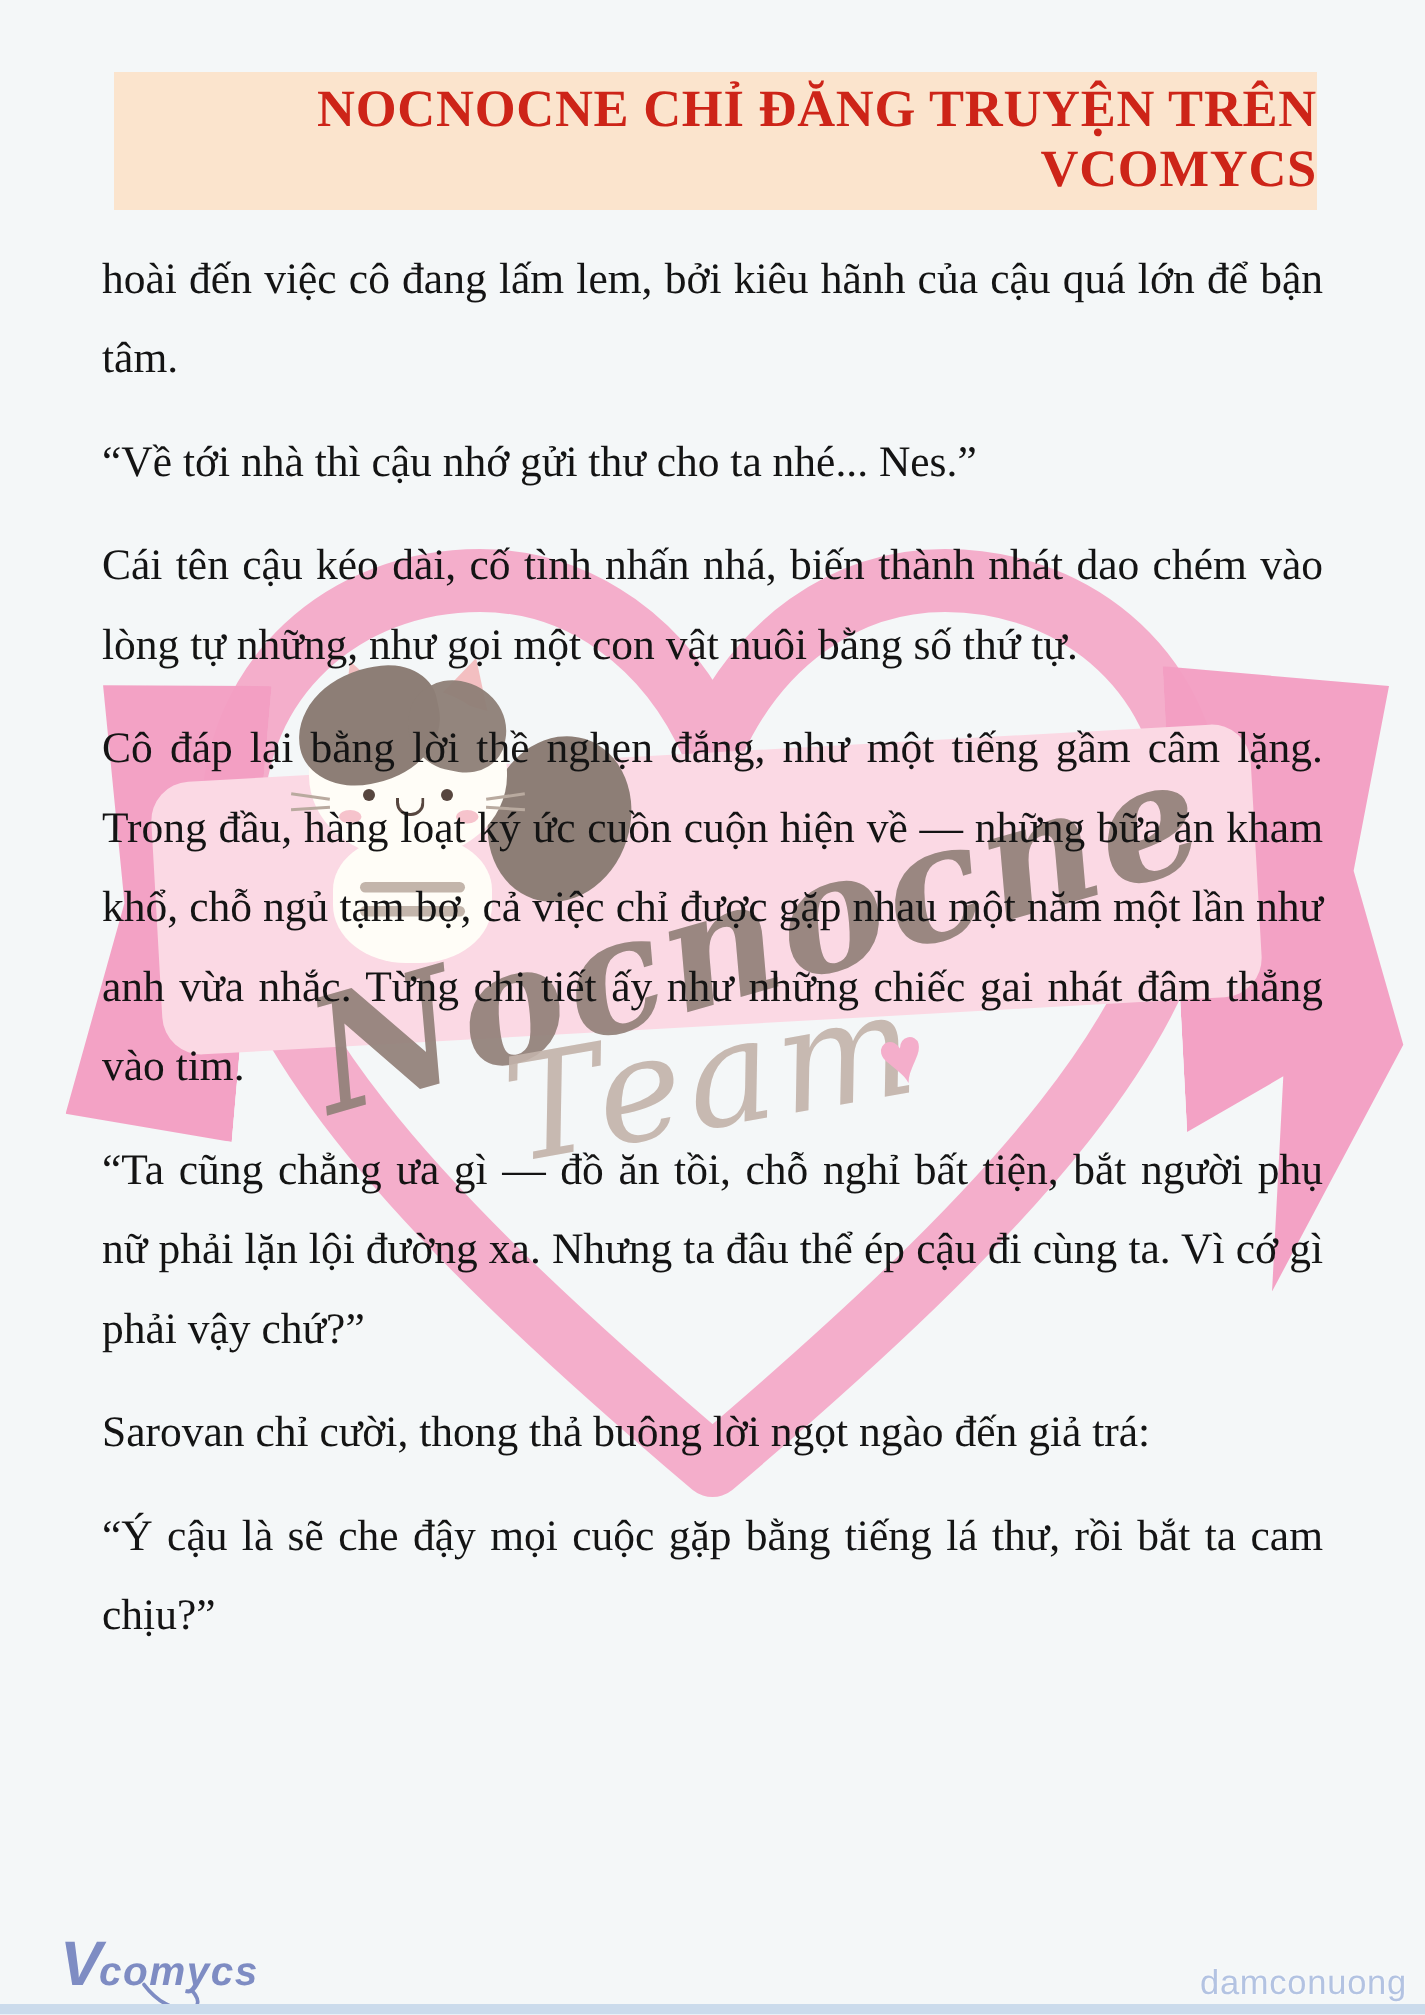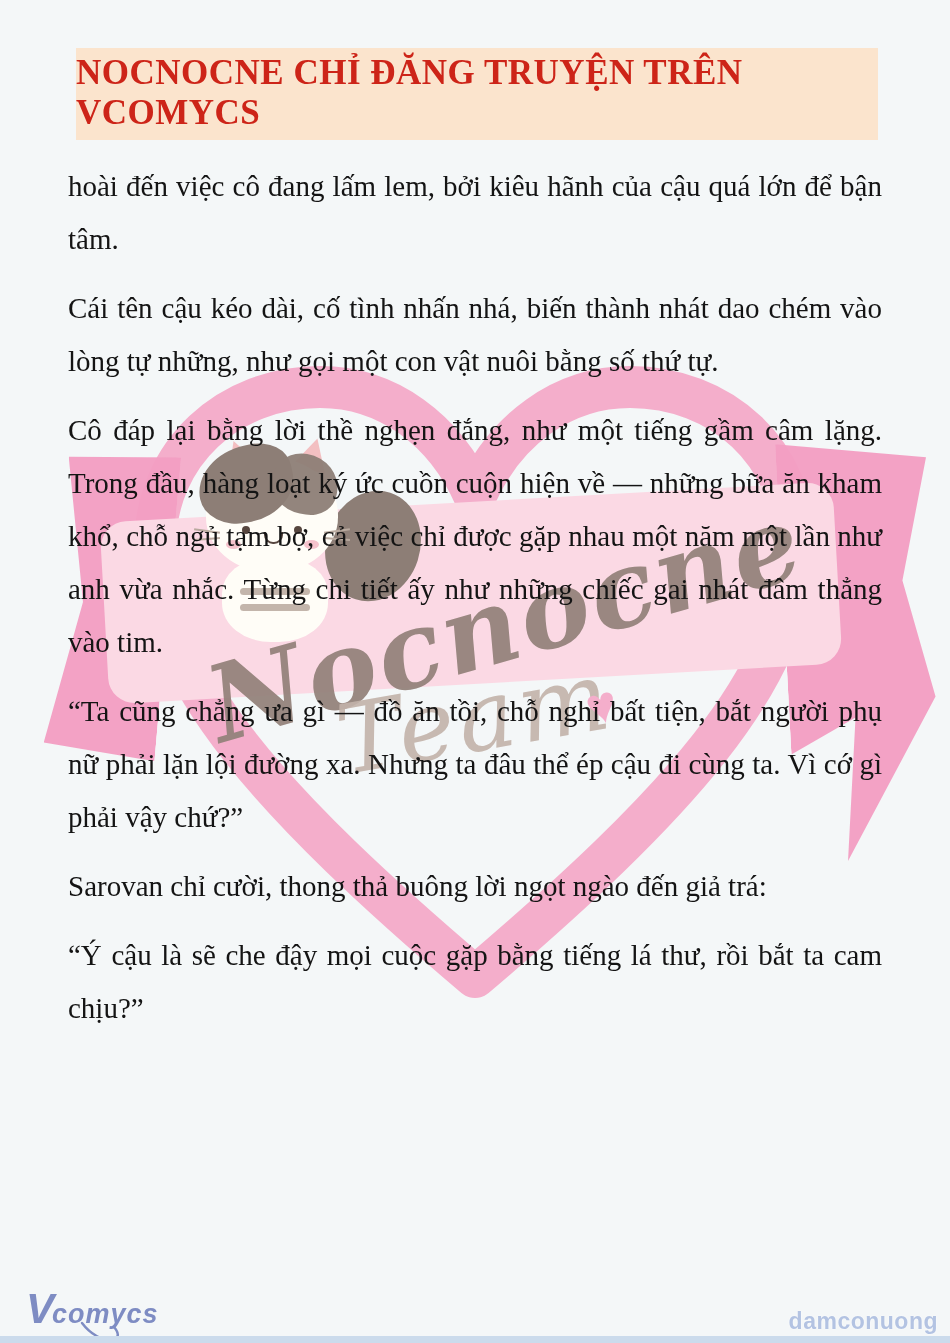--- a/index.html
+++ b/index.html
@@ -71,44 +71,44 @@
   }
   .wm-heart-small {
     position: absolute; left: 586px; top: 676px; font-size: 52px;
     color: var(--heart-pink); transform: rotate(-14deg);
   }
 
   
   .content { position: relative; z-index: 5; padding: 0 68px; }
   .header-banner {
     margin: 48px 4px 0 8px; background: var(--header-bg);
-    text-align: left; padding: 5px 0 7px;
+    text-align: right; padding: 5px 0 7px;
   }
   .header-banner h1 {
     margin: 0; font-size: 35px; font-weight: bold; color: var(--header-text);
     letter-spacing: .5px; font-family: "Liberation Serif", serif;
   }
   .content p {
     margin: 16px 0 0; font-size: 29px; line-height: 53px;
     color: var(--text-ink); text-align: justify;
   }
   .content p.first { margin-top: 20px; }
 
   
   .logo {
-    position: absolute; left: 26px; bottom: 10px; z-index: 6;
+    position: absolute; left: 40px; bottom: 10px; z-index: 6;
     color: var(--logo-blue); font-family: "Liberation Sans", sans-serif;
     font-style: italic; font-weight: bold; white-space: nowrap; text-align: center;
   }
   .logo .v { font-size: 42px; letter-spacing: -2px; }
   .logo .rest { font-size: 27px; letter-spacing: 1px; }
   .logo .flourish { position: absolute; left: 44px; bottom: -12px; }
   .credit {
     position: absolute; right: 12px; bottom: 8px; z-index: 6;
-    font-family: "Liberation Sans", sans-serif; font-weight: bold;
+    font-family: "Liberation Sans", sans-serif; font-weight: normal;
     font-size: 23px; color: var(--credit-blue); letter-spacing: .5px;
     text-shadow: 0 0 2px #ffffff;
   }
   .bottom-bar { position: absolute; left: 0; right: 0; bottom: 0; height: 7px; background: var(--bottom-bar); z-index: 7; }
 </style>
 </head>
 <body>
 
 <div class="page">
 
@@ -144,20 +144,21 @@
     <div class="wm-name">Nocnocne</div>
     <div class="wm-team">Team</div>
     <div class="wm-heart-small">♥</div>
   </div>
 
   <div class="content">
     <div class="header-banner">
       <h1>NOCNOCNE CHỈ ĐĂNG TRUYỆN TRÊN VCOMYCS</h1>
     </div>
     <p class="first">hoài đến việc cô đang lấm lem, bởi kiêu hãnh của cậu quá lớn để bận tâm.</p>
+    <p>“Về tới nhà thì cậu nhớ gửi thư cho ta nhé... Nes.”</p>
     <p>Cái tên cậu kéo dài, cố tình nhấn nhá, biến thành nhát dao chém vào lòng tự những, như gọi một con vật nuôi bằng số thứ tự.</p>
     <p>Cô đáp lại bằng lời thề nghẹn đắng, như một tiếng gầm câm lặng. Trong đầu, hàng loạt ký ức cuồn cuộn hiện về — những bữa ăn kham khổ, chỗ ngủ tạm bợ, cả việc chỉ được gặp nhau một năm một lần như anh vừa nhắc. Từng chi tiết ấy như những chiếc gai nhát đâm thẳng vào tim.</p>
     <p>“Ta cũng chẳng ưa gì — đồ ăn tồi, chỗ nghỉ bất tiện, bắt người phụ nữ phải lặn lội đường xa. Nhưng ta đâu thể ép cậu đi cùng ta. Vì cớ gì phải vậy chứ?”</p>
     <p>Sarovan chỉ cười, thong thả buông lời ngọt ngào đến giả trá:</p>
     <p>“Ý cậu là sẽ che đậy mọi cuộc gặp bằng tiếng lá thư, rồi bắt ta cam chịu?”</p>
   </div>
 
   <div class="logo">
     <span class="v">V</span><span class="rest">comycs</span>
     <svg class="flourish" width="70" height="24" viewBox="0 0 70 24">

